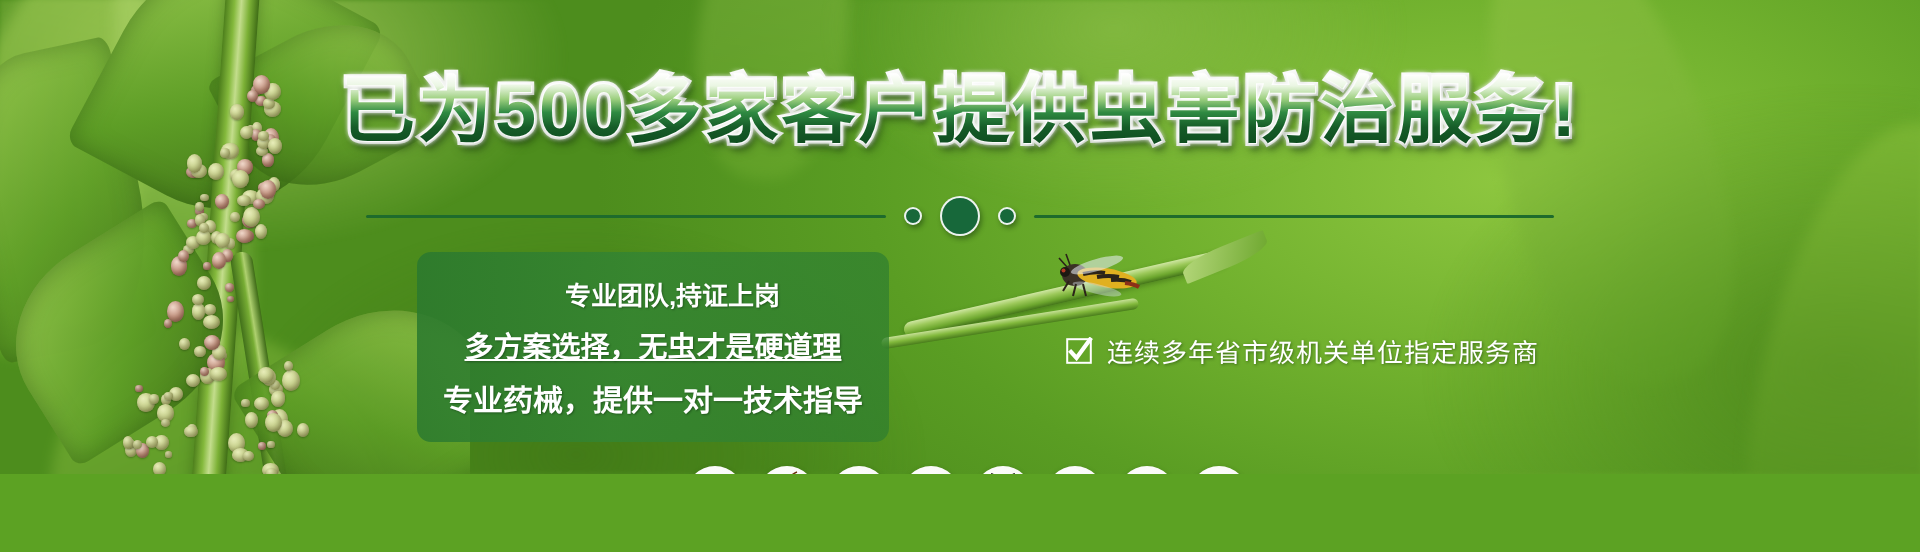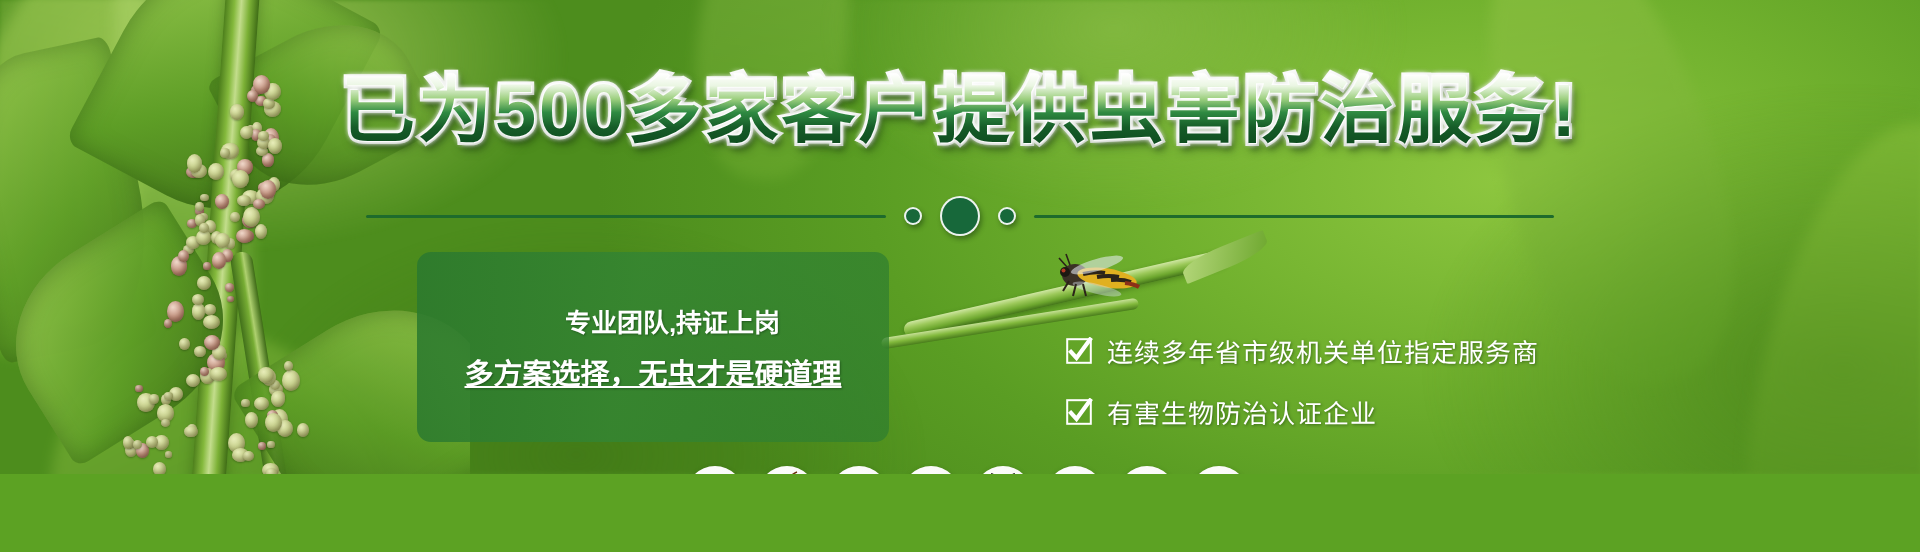--- a/index.html
+++ b/index.html
@@ -439,40 +439,32 @@
     <div class="deco-rule rule-left"></div>
     <div class="dot dot-sm"></div>
     <div class="dot dot-lg"></div>
     <div class="dot dot-sm"></div>
     <div class="deco-rule rule-right"></div>
   </div>
 
   <div class="card">
     <div class="card-line l-1">专业团队,持证上岗</div>
     <div class="card-line l-2">多方案选择，无虫才是硬道理</div>
+    <div class="card-line l-3">专业药械，提供一对一技术指导</div>
   </div>
 
   <div class="checklist">
     <div class="check-row">
       <span class="check-box">
         <svg viewBox="0 0 28 28" width="28" height="28">
           <rect x="2.2" y="2.2" width="23.6" height="23.6" fill="none" stroke="#ffffff" stroke-width="2"></rect>
           <path d="M6 15 l5.5 6 L25 2.5" fill="none" stroke="#ffffff" stroke-width="4.2" stroke-linecap="square"></path>
         </svg>
       </span>
       <span class="check-text">连续多年省市级机关单位指定服务商</span>
-    </div>
-    <div class="check-row">
-      <span class="check-box">
-        <svg viewBox="0 0 28 28" width="28" height="28">
-          <rect x="2.2" y="2.2" width="23.6" height="23.6" fill="none" stroke="#ffffff" stroke-width="2"></rect>
-          <path d="M6 15 l5.5 6 L25 2.5" fill="none" stroke="#ffffff" stroke-width="4.2" stroke-linecap="square"></path>
-        </svg>
-      </span>
-      <span class="check-text">有害生物防治认证企业</span>
     </div>
   </div>
 
   <div class="pests">
 
     <div class="pest">
       <svg viewBox="0 0 48 48" width="48" height="48">
         <ellipse cx="26" cy="27" rx="14" ry="11" fill="#a9a39c"></ellipse>
         <ellipse cx="26" cy="25" rx="12" ry="8.5" fill="#bdb7b0"></ellipse>
         <circle cx="14" cy="22" r="7" fill="#b3ada6"></circle>

